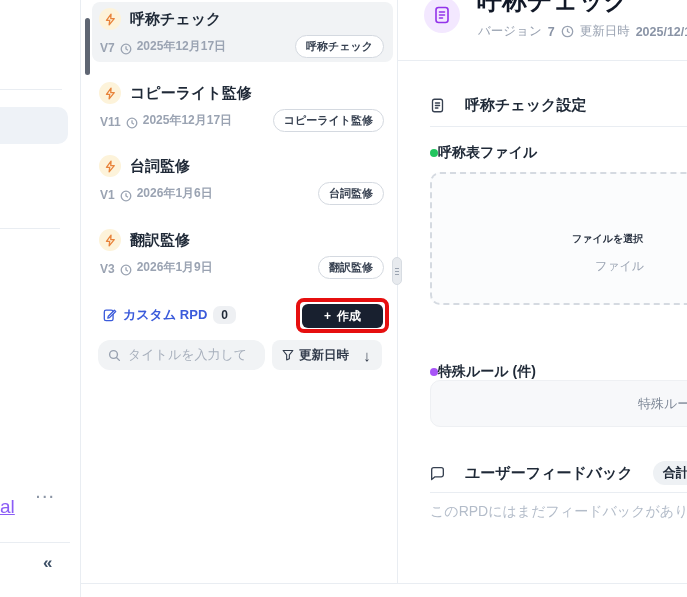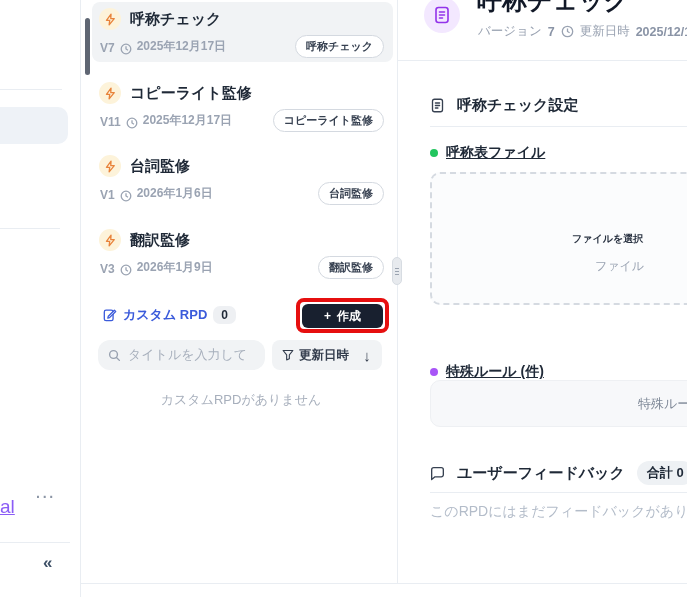--- a/index.html
+++ b/index.html
@@ -63,25 +63,25 @@
   .resize-handle i { display:block; width:4px; height:1px; background:#9aa3b0; }
 
   
   .detail-icon-circle { position:absolute; left:424px; top:-3px; width:36px; height:36px;
     border-radius:50%; background:#f3e8ff; display:flex; align-items:center; justify-content:center; }
   .detail-title { position:absolute; left:477px; top:-16px; font-size:25px; font-weight:700;
     color:#111827; white-space:nowrap; }
   .detail-sub { position:absolute; left:478px; top:23px; display:flex; align-items:center; gap:6px;
     font-size:12.5px; color:#9aa3b2; white-space:nowrap; }
   .detail-sub .num { font-weight:700; color:#8a94a6; }
-  .sec-head { position:absolute; display:flex; align-items:center; gap:12px;
+  .sec-head { position:absolute; display:flex; align-items:center; gap:20px;
     font-size:15px; font-weight:700; color:#1f2937; white-space:nowrap; }
   .dot { width:8px; height:8px; border-radius:50%; display:inline-block; }
-  .field-label { position:absolute; display:flex; align-items:center; gap:8px;
-    font-size:14px; font-weight:700; color:#1f2937; white-space:nowrap;text-decoration:underline; }
+  .field-label { position:absolute; display:flex; align-items:center; 
+    font-size:14px; font-weight:700; color:#1f2937; white-space:nowrap; }
   .dropzone { position:absolute; left:430px; top:172px; width:420px; height:133px;
     border:2px dashed #d5dae1; border-radius:10px; background:#fbfcfd; cursor:pointer; }
   .dz-line1 { position:absolute; left:140px; top:58px; font-size:10px; font-weight:700;
     color:#2a3342; white-space:nowrap; }
   .dz-line2 { position:absolute; left:163px; top:84px; font-size:12px; color:#9aa3b2; white-space:nowrap; }
   .rules-box { position:absolute; left:430px; top:380px; width:420px; height:47px;
     background:#f7f8fa; border:1px solid #eef0f3; border-radius:10px; }
   .rules-empty { position:absolute; left:207px; top:14px; font-size:13px; color:#7d8796; white-space:nowrap; }
   .fb-badge { background:#eef1f4; border-radius:999px; padding:3px 10px; font-size:13px;
     font-weight:700; color:#1f2937; white-space:nowrap; }
@@ -220,21 +220,20 @@
           <path d="M1.5 2 H14.5 L9.8 7.8 V13 L6.2 14.5 V7.8 Z"></path>
         </svg>
     </span>
     <span class="filter-label">更新日時</span>
     <span class="filter-chevron">∨</span>
   </div>
   <div class="sort-btn">
     <span>↓</span>
   </div>
 
-  <div class="empty-text">カスタムRPDがありません</div>
 
   <div class="resize-handle">
       <i></i>
       <i></i>
       <i></i>
     </div>
 
   <div class="detail-icon-circle">
     <svg width="18" height="18" viewBox="0 0 18 18" fill="none" stroke="#9333ea" stroke-width="1.6" stroke-linecap="round" stroke-linejoin="round">
         <rect x="3" y="1.5" width="12" height="15" rx="2.5"></rect>

